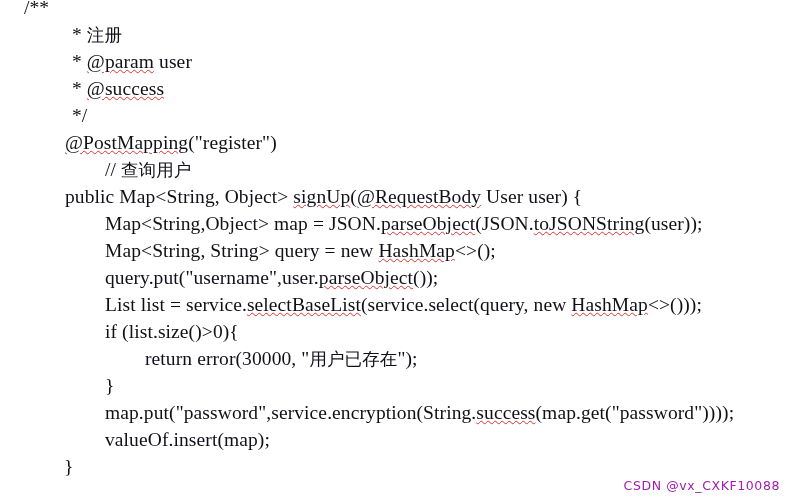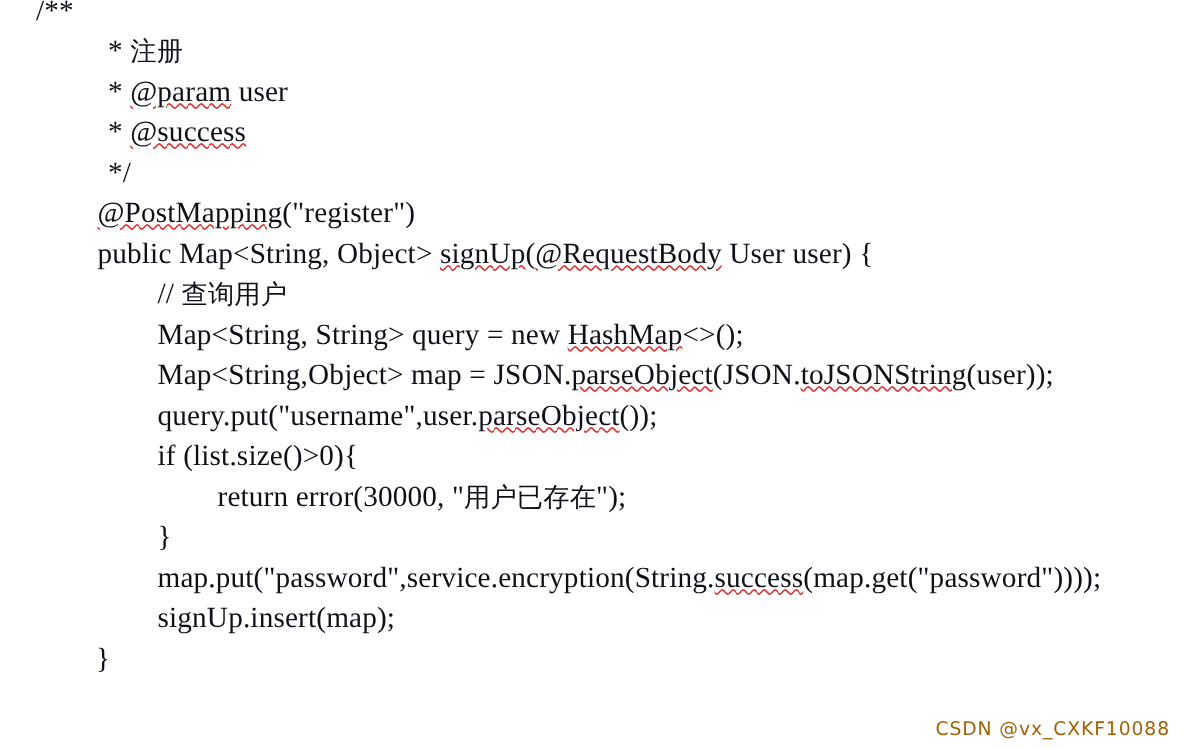--- a/index.html
+++ b/index.html
@@ -53,21 +53,21 @@
   .cjk {
     font-family: "DejaVu Sans", "Liberation Sans", sans-serif;
     font-size: 17.5px;
   }
   #watermark {
     position: absolute;
     right: 12px;
     bottom: 6px;
     font-family: "DejaVu Sans", "Liberation Sans", sans-serif;
     font-size: 12.5px;
-    color: #a16207;
+    color: #a21caf;
     letter-spacing: 0.6px;
     white-space: pre;
     user-select: none;
   }
 </style>
 </head>
 <body>
 
 <div id="code-page">
 
@@ -78,40 +78,41 @@
     <div class="code-line ind-1"><span>*&nbsp;<span class="cjk">注册</span></span></div>
 
     <div class="code-line ind-1"><span>*&nbsp;<span class="sp">@param</span> user</span></div>
 
     <div class="code-line ind-1"><span>*&nbsp;<span class="sp">@success</span></span></div>
 
     <div class="code-line ind-1"><span>*/</span></div>
 
     <div class="code-line ind-2"><span><span class="sp">@PostMapping</span>("register")</span></div>
 
+    <div class="code-line ind-3"><span>//&nbsp;<span class="cjk">查询用户</span></span></div>
+
     <div class="code-line ind-2"><span>public Map&lt;String, Object&gt; <span class="sp">signUp</span>(<span class="sp">@RequestBody</span> User user) {</span></div>
 
-    <div class="code-line ind-3"><span>//&nbsp;<span class="cjk">查询用户</span></span></div>
+    <div class="code-line ind-3"><span>Map&lt;String,Object&gt; map = JSON.<span class="sp">parseObject</span>(JSON.<span class="sp">toJSONString</span>(user));</span></div>
 
     <div class="code-line ind-3"><span>Map&lt;String, String&gt; query = new <span class="sp">HashMap</span>&lt;&gt;();</span></div>
 
-    <div class="code-line ind-3"><span>Map&lt;String,Object&gt; map = JSON.<span class="sp">parseObject</span>(JSON.<span class="sp">toJSONString</span>(user));</span></div>
-
     <div class="code-line ind-3"><span>query.put("username",user.<span class="sp">parseObject</span>());</span></div>
 
+    <div class="code-line ind-3"><span>List list = service.<span class="sp">selectBaseList</span>(service.select(query, new <span class="sp">HashMap</span>&lt;&gt;()));</span></div>
 
     <div class="code-line ind-3"><span>if (list.size()&gt;0){</span></div>
 
     <div class="code-line ind-4"><span>return error(30000, "<span class="cjk">用户已存在</span>");</span></div>
 
     <div class="code-line ind-3"><span>}</span></div>
 
     <div class="code-line ind-3"><span>map.put("password",service.encryption(String.<span class="sp">success</span>(map.get("password"))));</span></div>
 
-    <div class="code-line ind-3"><span>signUp.insert(map);</span></div>
+    <div class="code-line ind-3"><span>valueOf.insert(map);</span></div>
 
 
     <div class="code-line ind-5"><span>}</span></div>
 
   </div>
 
   <div id="watermark">CSDN @vx_CXKF10088</div>
 
 </div>
 

